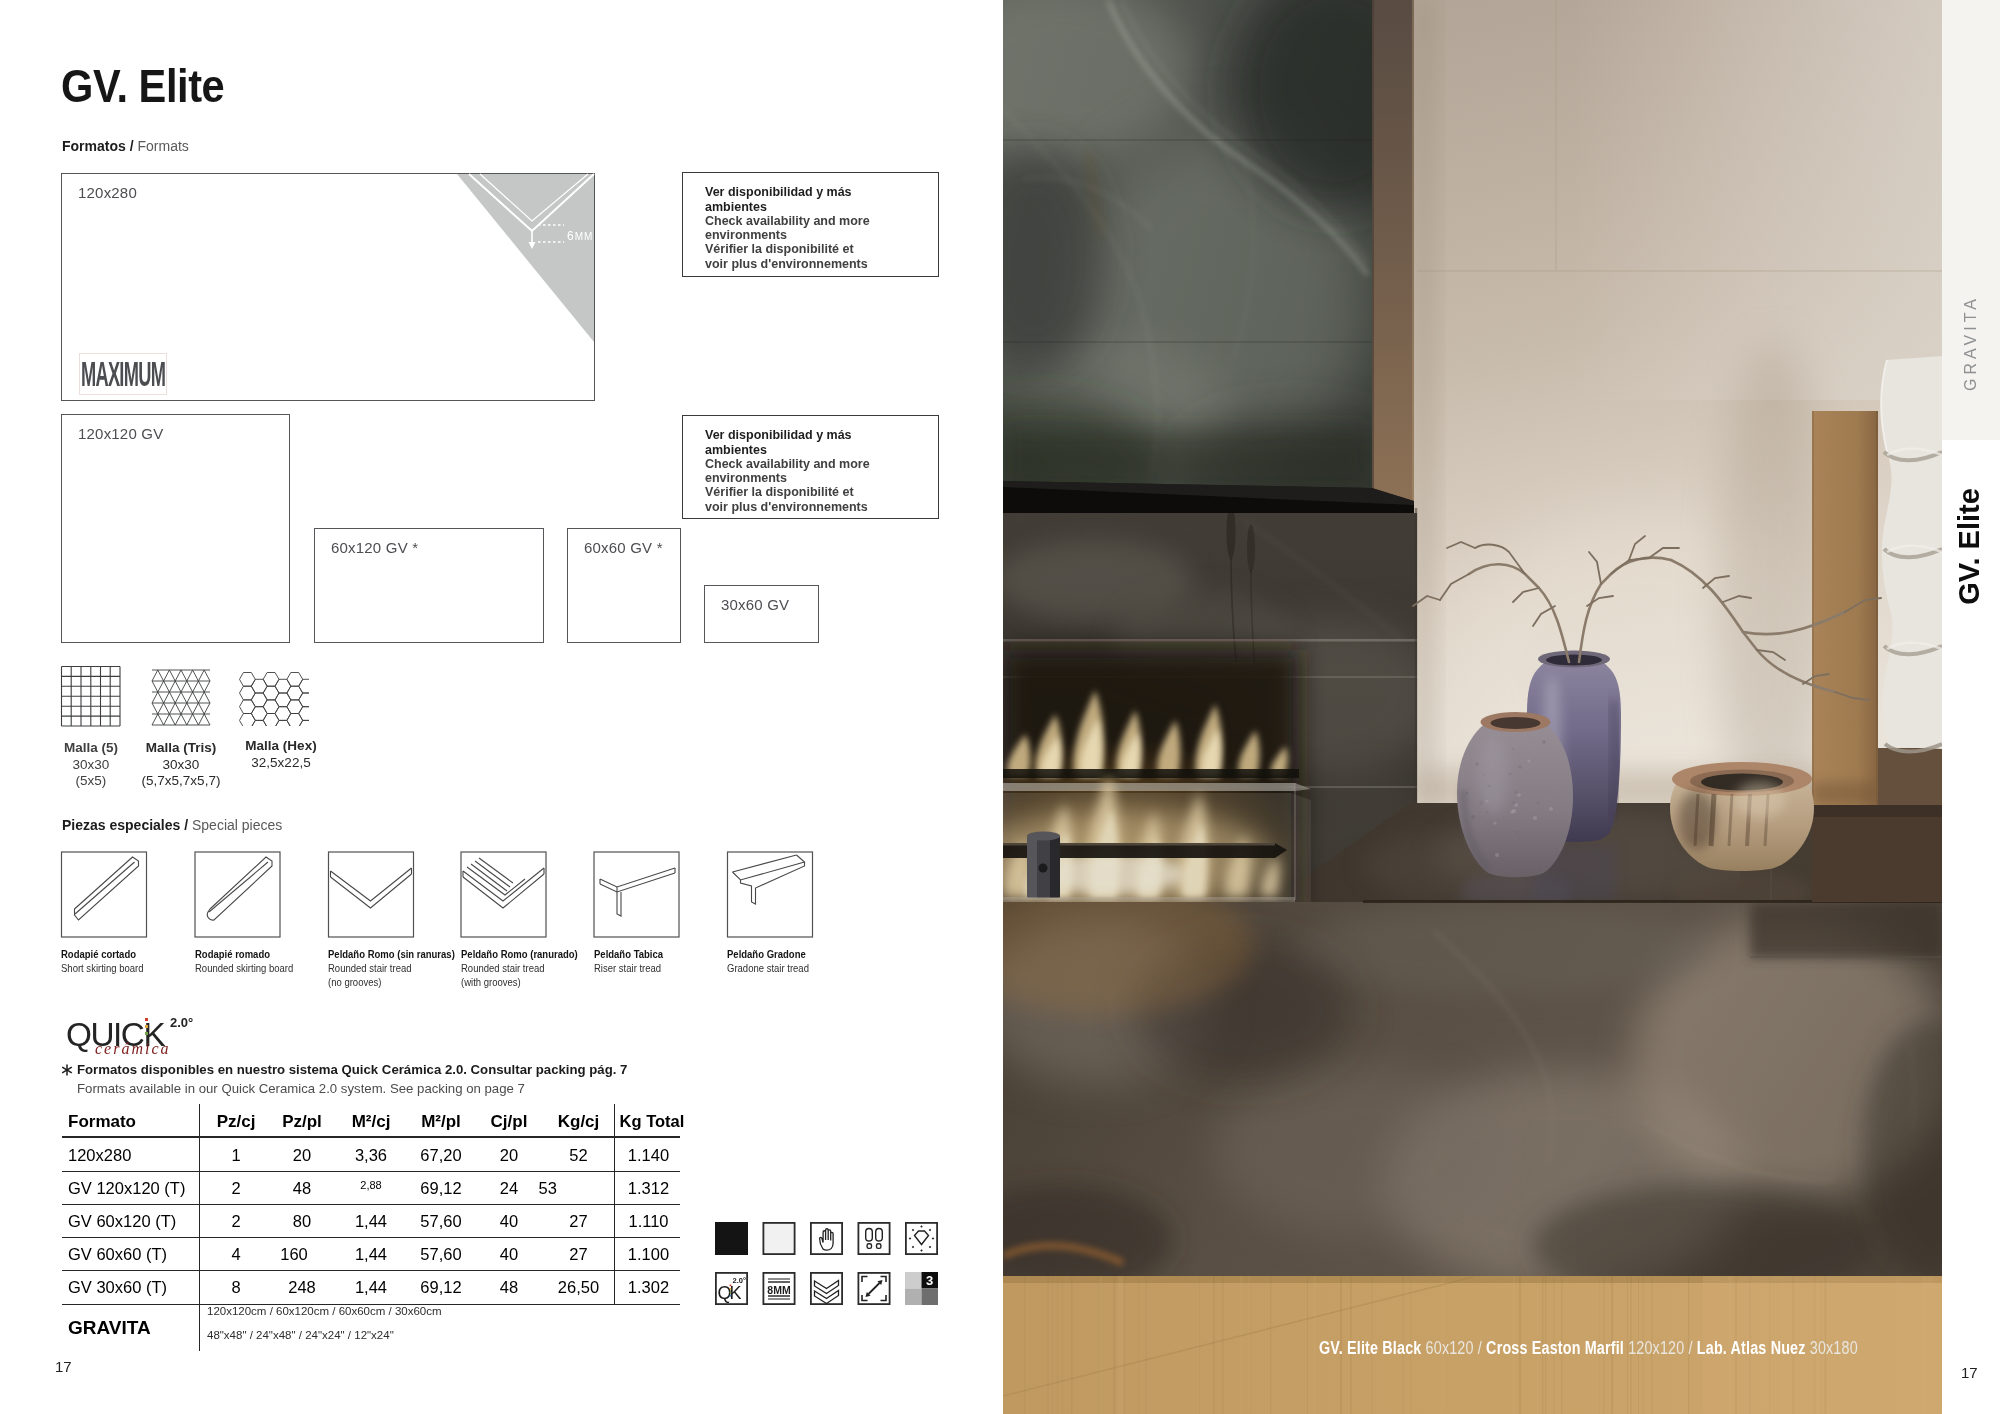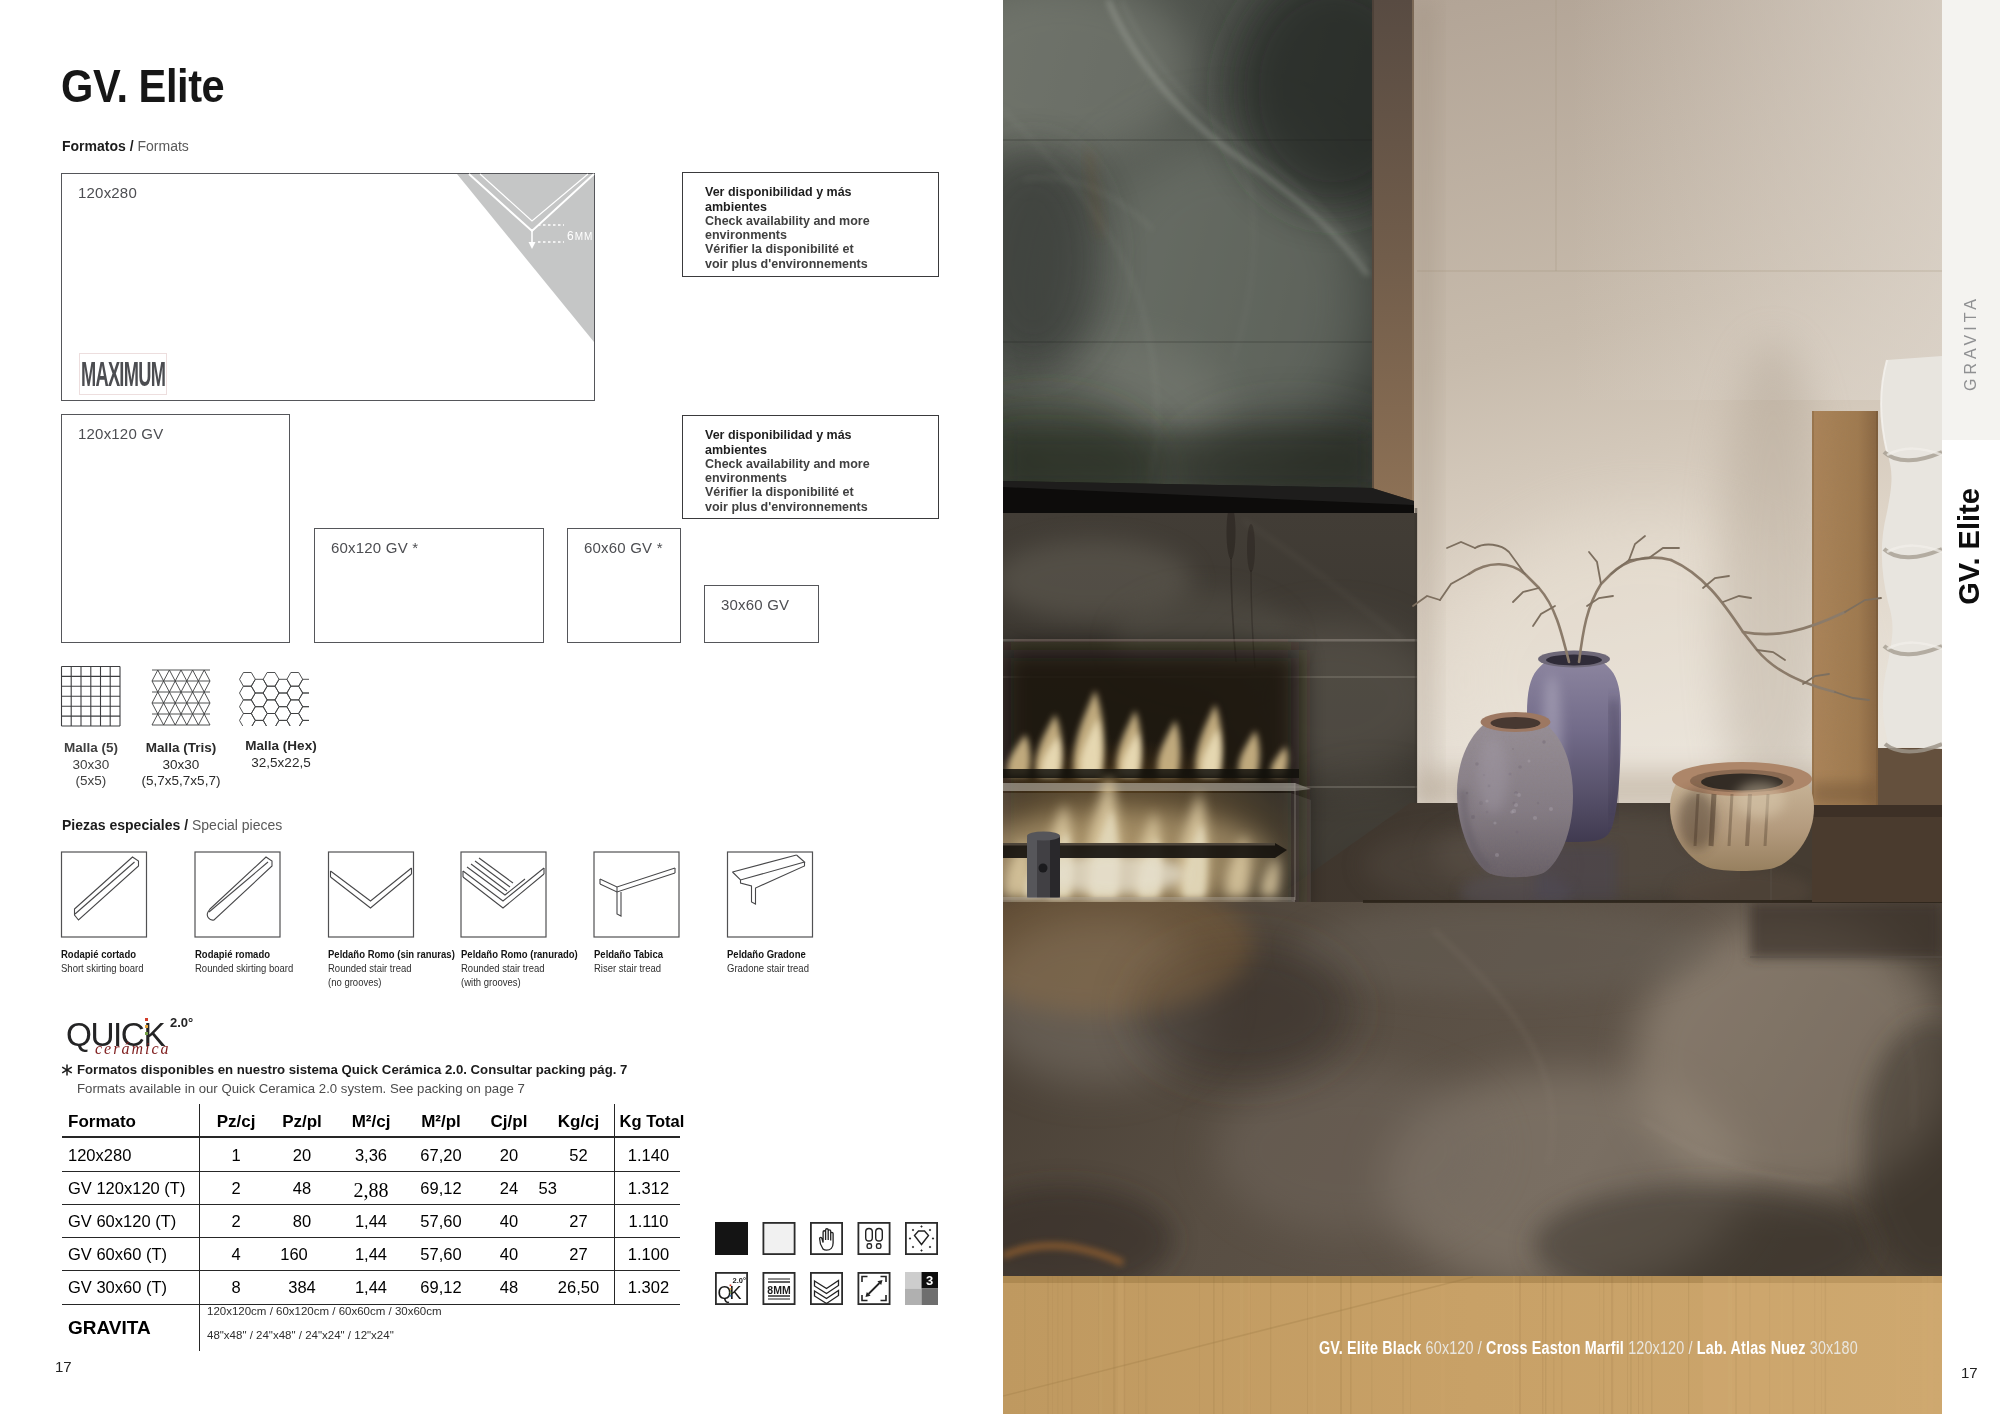--- a/index.html
+++ b/index.html
@@ -258,21 +258,21 @@
   <div class="abs" style="left:196px;top:1145.5px;width:80px;text-align:center;font-size:16.5px;">1</div>
   <div class="abs" style="left:262px;top:1145.5px;width:80px;text-align:center;font-size:16.5px;">20</div>
   <div class="abs" style="left:331px;top:1145.5px;width:80px;text-align:center;font-size:16.5px;">3,36</div>
   <div class="abs" style="left:401px;top:1145.5px;width:80px;text-align:center;font-size:16.5px;">67,20</div>
   <div class="abs" style="left:469px;top:1145.5px;width:80px;text-align:center;font-size:16.5px;">20</div>
   <div class="abs" style="left:538.5px;top:1145.5px;width:80px;text-align:center;font-size:16.5px;">52</div>
   <div class="abs" style="left:603.5px;top:1145.5px;width:90px;text-align:center;font-size:16.5px;">1.140</div>
   <div class="abs" style="left:68px;top:1178.5px;font-size:16.5px;">GV 120x120 (T)</div>
   <div class="abs" style="left:196px;top:1178.5px;width:80px;text-align:center;font-size:16.5px;">2</div>
   <div class="abs" style="left:262px;top:1178.5px;width:80px;text-align:center;font-size:16.5px;">48</div>
-  <div class="abs" style="left:331px;top:1178.5px;width:80px;text-align:center;font-size:20px;font-family:Liberation Serif, serif;">2,88</div>
+  <div class="abs" style="left:331px;top:1178.5px;width:80px;text-align:center;font-size:11px;">2,88</div>
   <div class="abs" style="left:401px;top:1178.5px;width:80px;text-align:center;font-size:16.5px;">69,12</div>
   <div class="abs" style="left:469px;top:1178.5px;width:80px;text-align:center;font-size:16.5px;">24</div>
   <div class="abs" style="left:538.5px;top:1178.5px;width:80px;font-size:16.5px;">53</div>
   <div class="abs" style="left:603.5px;top:1178.5px;width:90px;text-align:center;font-size:16.5px;">1.312</div>
   <div class="abs" style="left:68px;top:1211.5px;font-size:16.5px;">GV 60x120 (T)</div>
   <div class="abs" style="left:196px;top:1211.5px;width:80px;text-align:center;font-size:16.5px;">2</div>
   <div class="abs" style="left:262px;top:1211.5px;width:80px;text-align:center;font-size:16.5px;">80</div>
   <div class="abs" style="left:331px;top:1211.5px;width:80px;text-align:center;font-size:16.5px;">1,44</div>
   <div class="abs" style="left:401px;top:1211.5px;width:80px;text-align:center;font-size:16.5px;">57,60</div>
   <div class="abs" style="left:469px;top:1211.5px;width:80px;text-align:center;font-size:16.5px;">40</div>
@@ -281,21 +281,21 @@
   <div class="abs" style="left:68px;top:1244.5px;font-size:16.5px;">GV 60x60 (T)</div>
   <div class="abs" style="left:196px;top:1244.5px;width:80px;text-align:center;font-size:16.5px;">4</div>
   <div class="abs" style="left:254px;top:1244.5px;width:80px;text-align:center;font-size:16.5px;">160</div>
   <div class="abs" style="left:331px;top:1244.5px;width:80px;text-align:center;font-size:16.5px;">1,44</div>
   <div class="abs" style="left:401px;top:1244.5px;width:80px;text-align:center;font-size:16.5px;">57,60</div>
   <div class="abs" style="left:469px;top:1244.5px;width:80px;text-align:center;font-size:16.5px;">40</div>
   <div class="abs" style="left:538.5px;top:1244.5px;width:80px;text-align:center;font-size:16.5px;">27</div>
   <div class="abs" style="left:603.5px;top:1244.5px;width:90px;text-align:center;font-size:16.5px;">1.100</div>
   <div class="abs" style="left:68px;top:1278px;font-size:16.5px;">GV 30x60 (T)</div>
   <div class="abs" style="left:196px;top:1278px;width:80px;text-align:center;font-size:16.5px;">8</div>
-  <div class="abs" style="left:262px;top:1278px;width:80px;text-align:center;font-size:16.5px;">384</div>
+  <div class="abs" style="left:262px;top:1278px;width:80px;text-align:center;font-size:16.5px;">248</div>
   <div class="abs" style="left:331px;top:1278px;width:80px;text-align:center;font-size:16.5px;">1,44</div>
   <div class="abs" style="left:401px;top:1278px;width:80px;text-align:center;font-size:16.5px;">69,12</div>
   <div class="abs" style="left:469px;top:1278px;width:80px;text-align:center;font-size:16.5px;">48</div>
   <div class="abs" style="left:538.5px;top:1278px;width:80px;text-align:center;font-size:16.5px;">26,50</div>
   <div class="abs" style="left:603.5px;top:1278px;width:90px;text-align:center;font-size:16.5px;">1.302</div>
   <div class="abs" style="left:68px;top:1317px;font-size:19px;font-weight:700;">GRAVITA</div>
   <div class="abs" style="left:207px;top:1305px;font-size:11.5px;color:#2d2d2d;">120x120cm / 60x120cm / 60x60cm / 30x60cm</div>
   <div class="abs" style="left:207px;top:1329px;font-size:11.5px;color:#2d2d2d;">48"x48" / 24"x48" / 24"x24" / 12"x24"</div>
   <div class="abs" style="left:62px;top:1136.2px;width:618px;height:1.4px;background:#262626;"></div>
   <div class="abs" style="left:62px;top:1170.5px;width:618px;height:1.1px;background:#262626;"></div>

